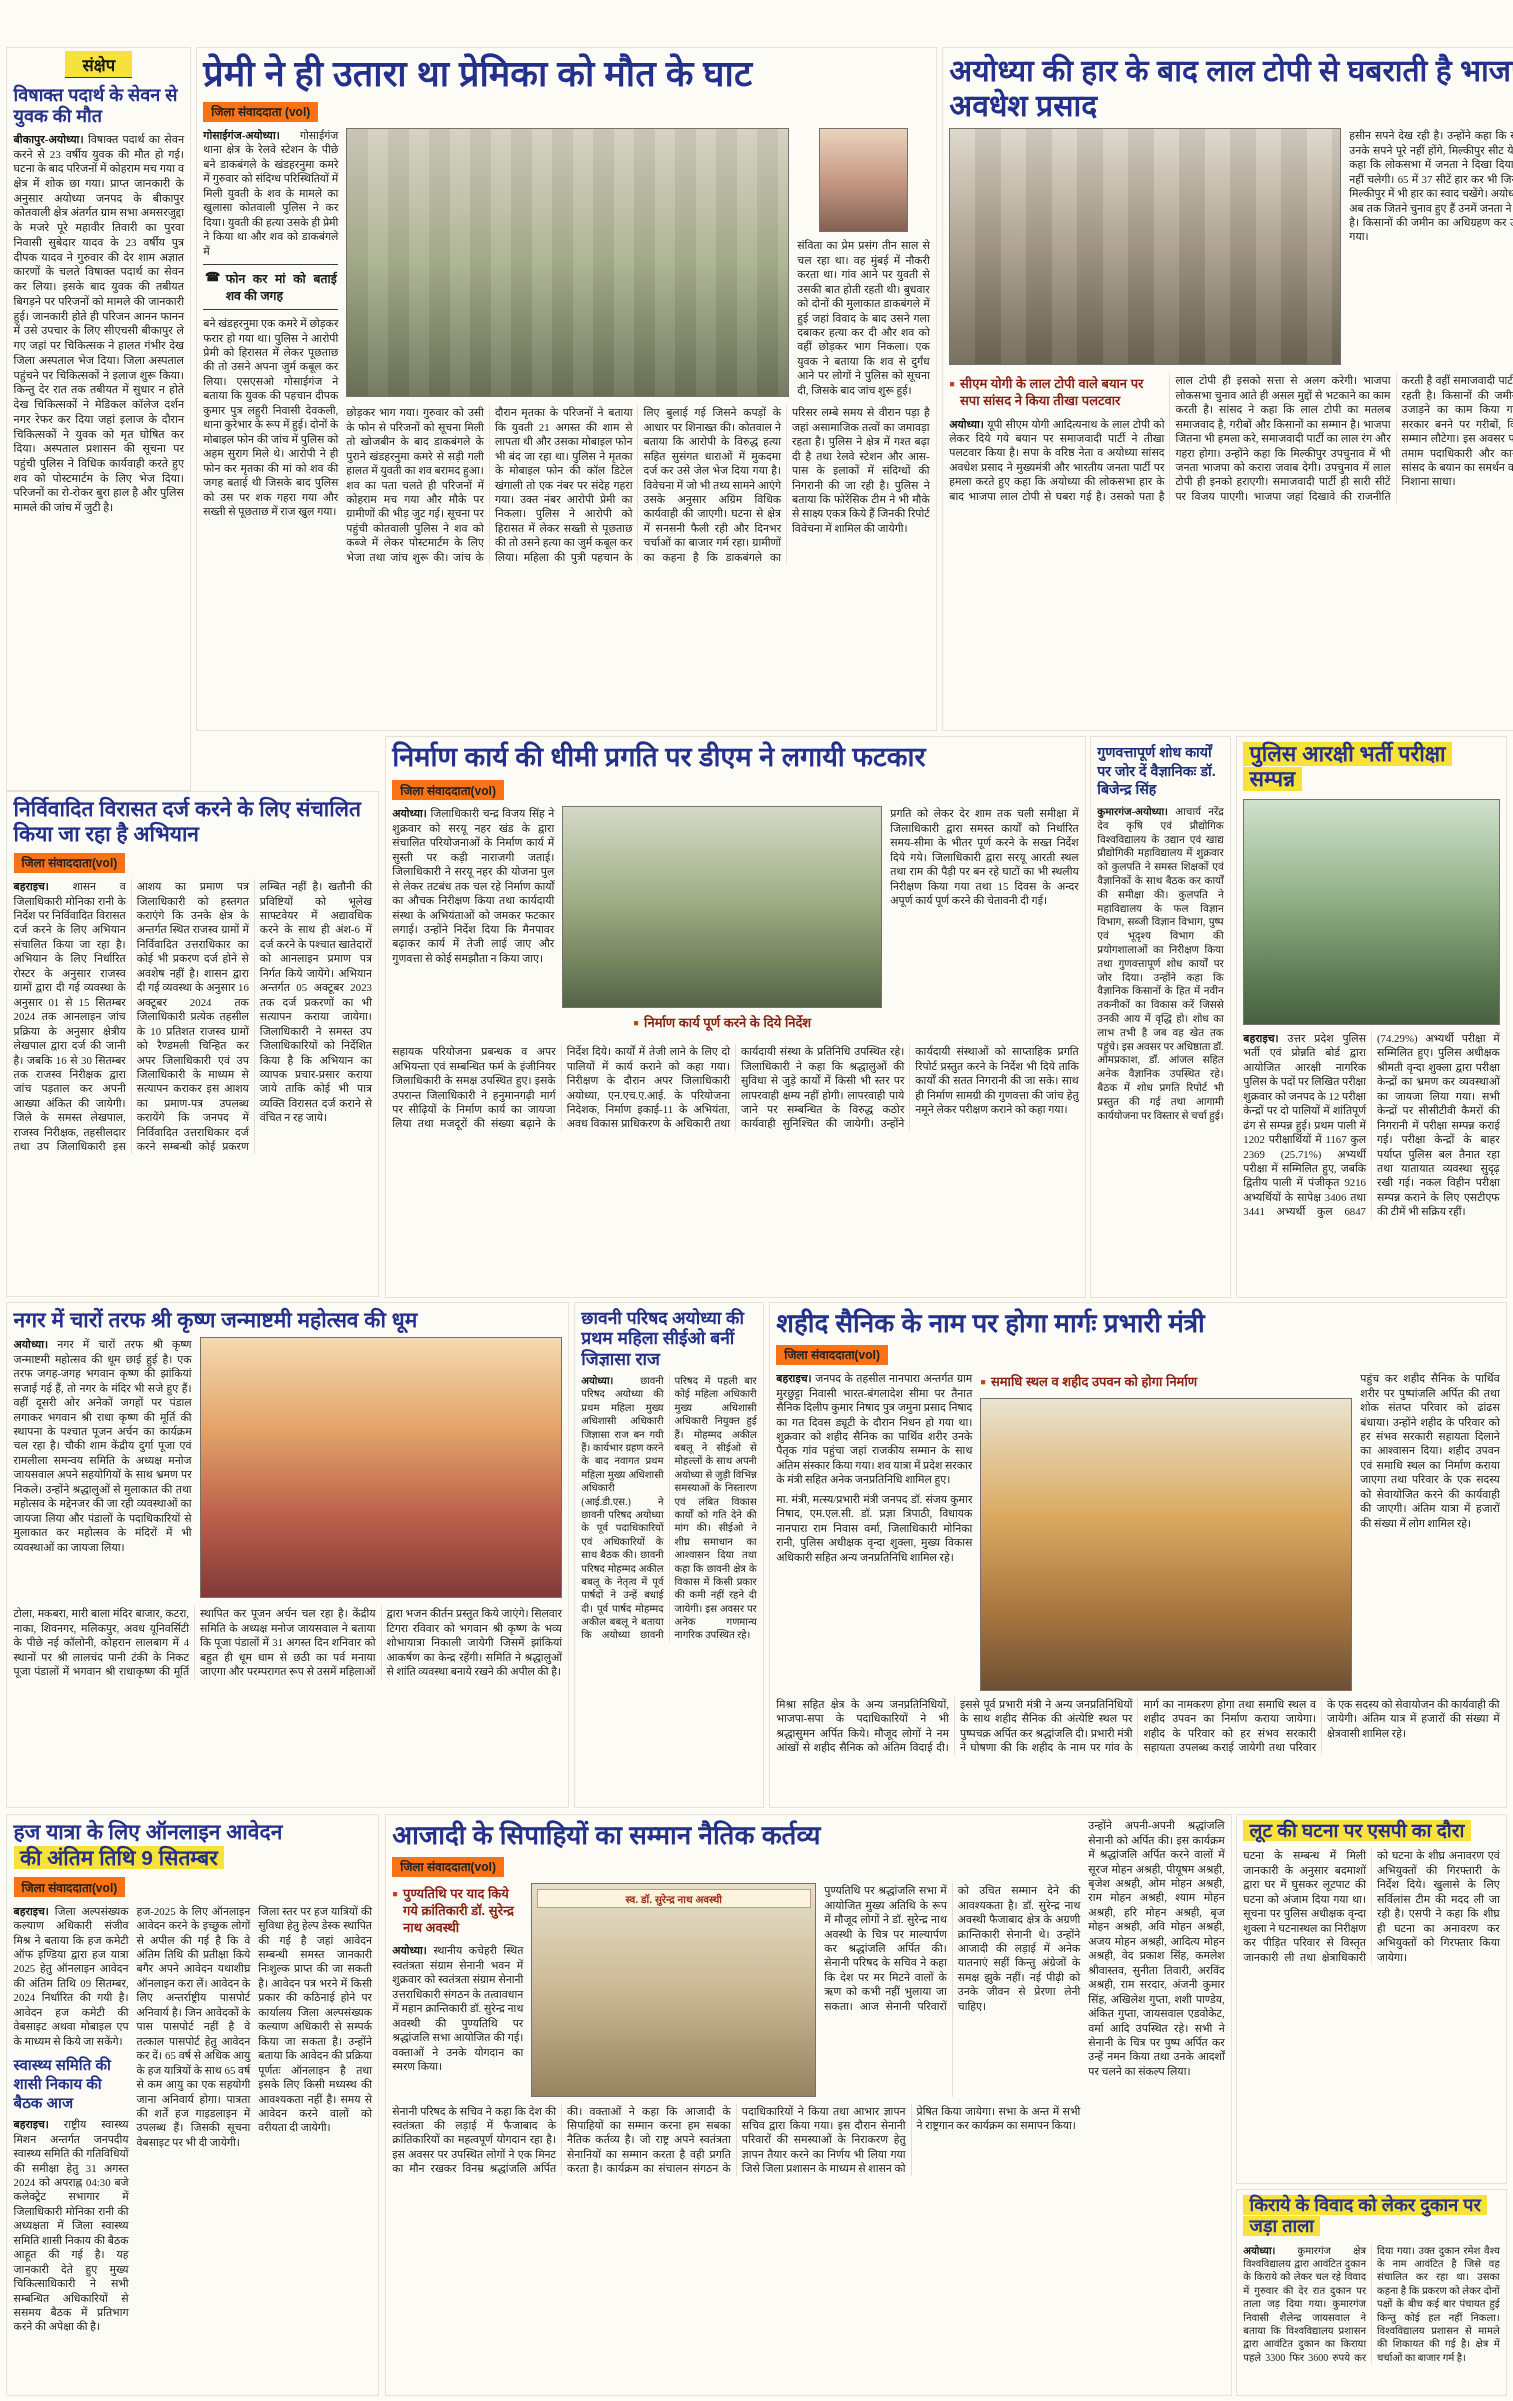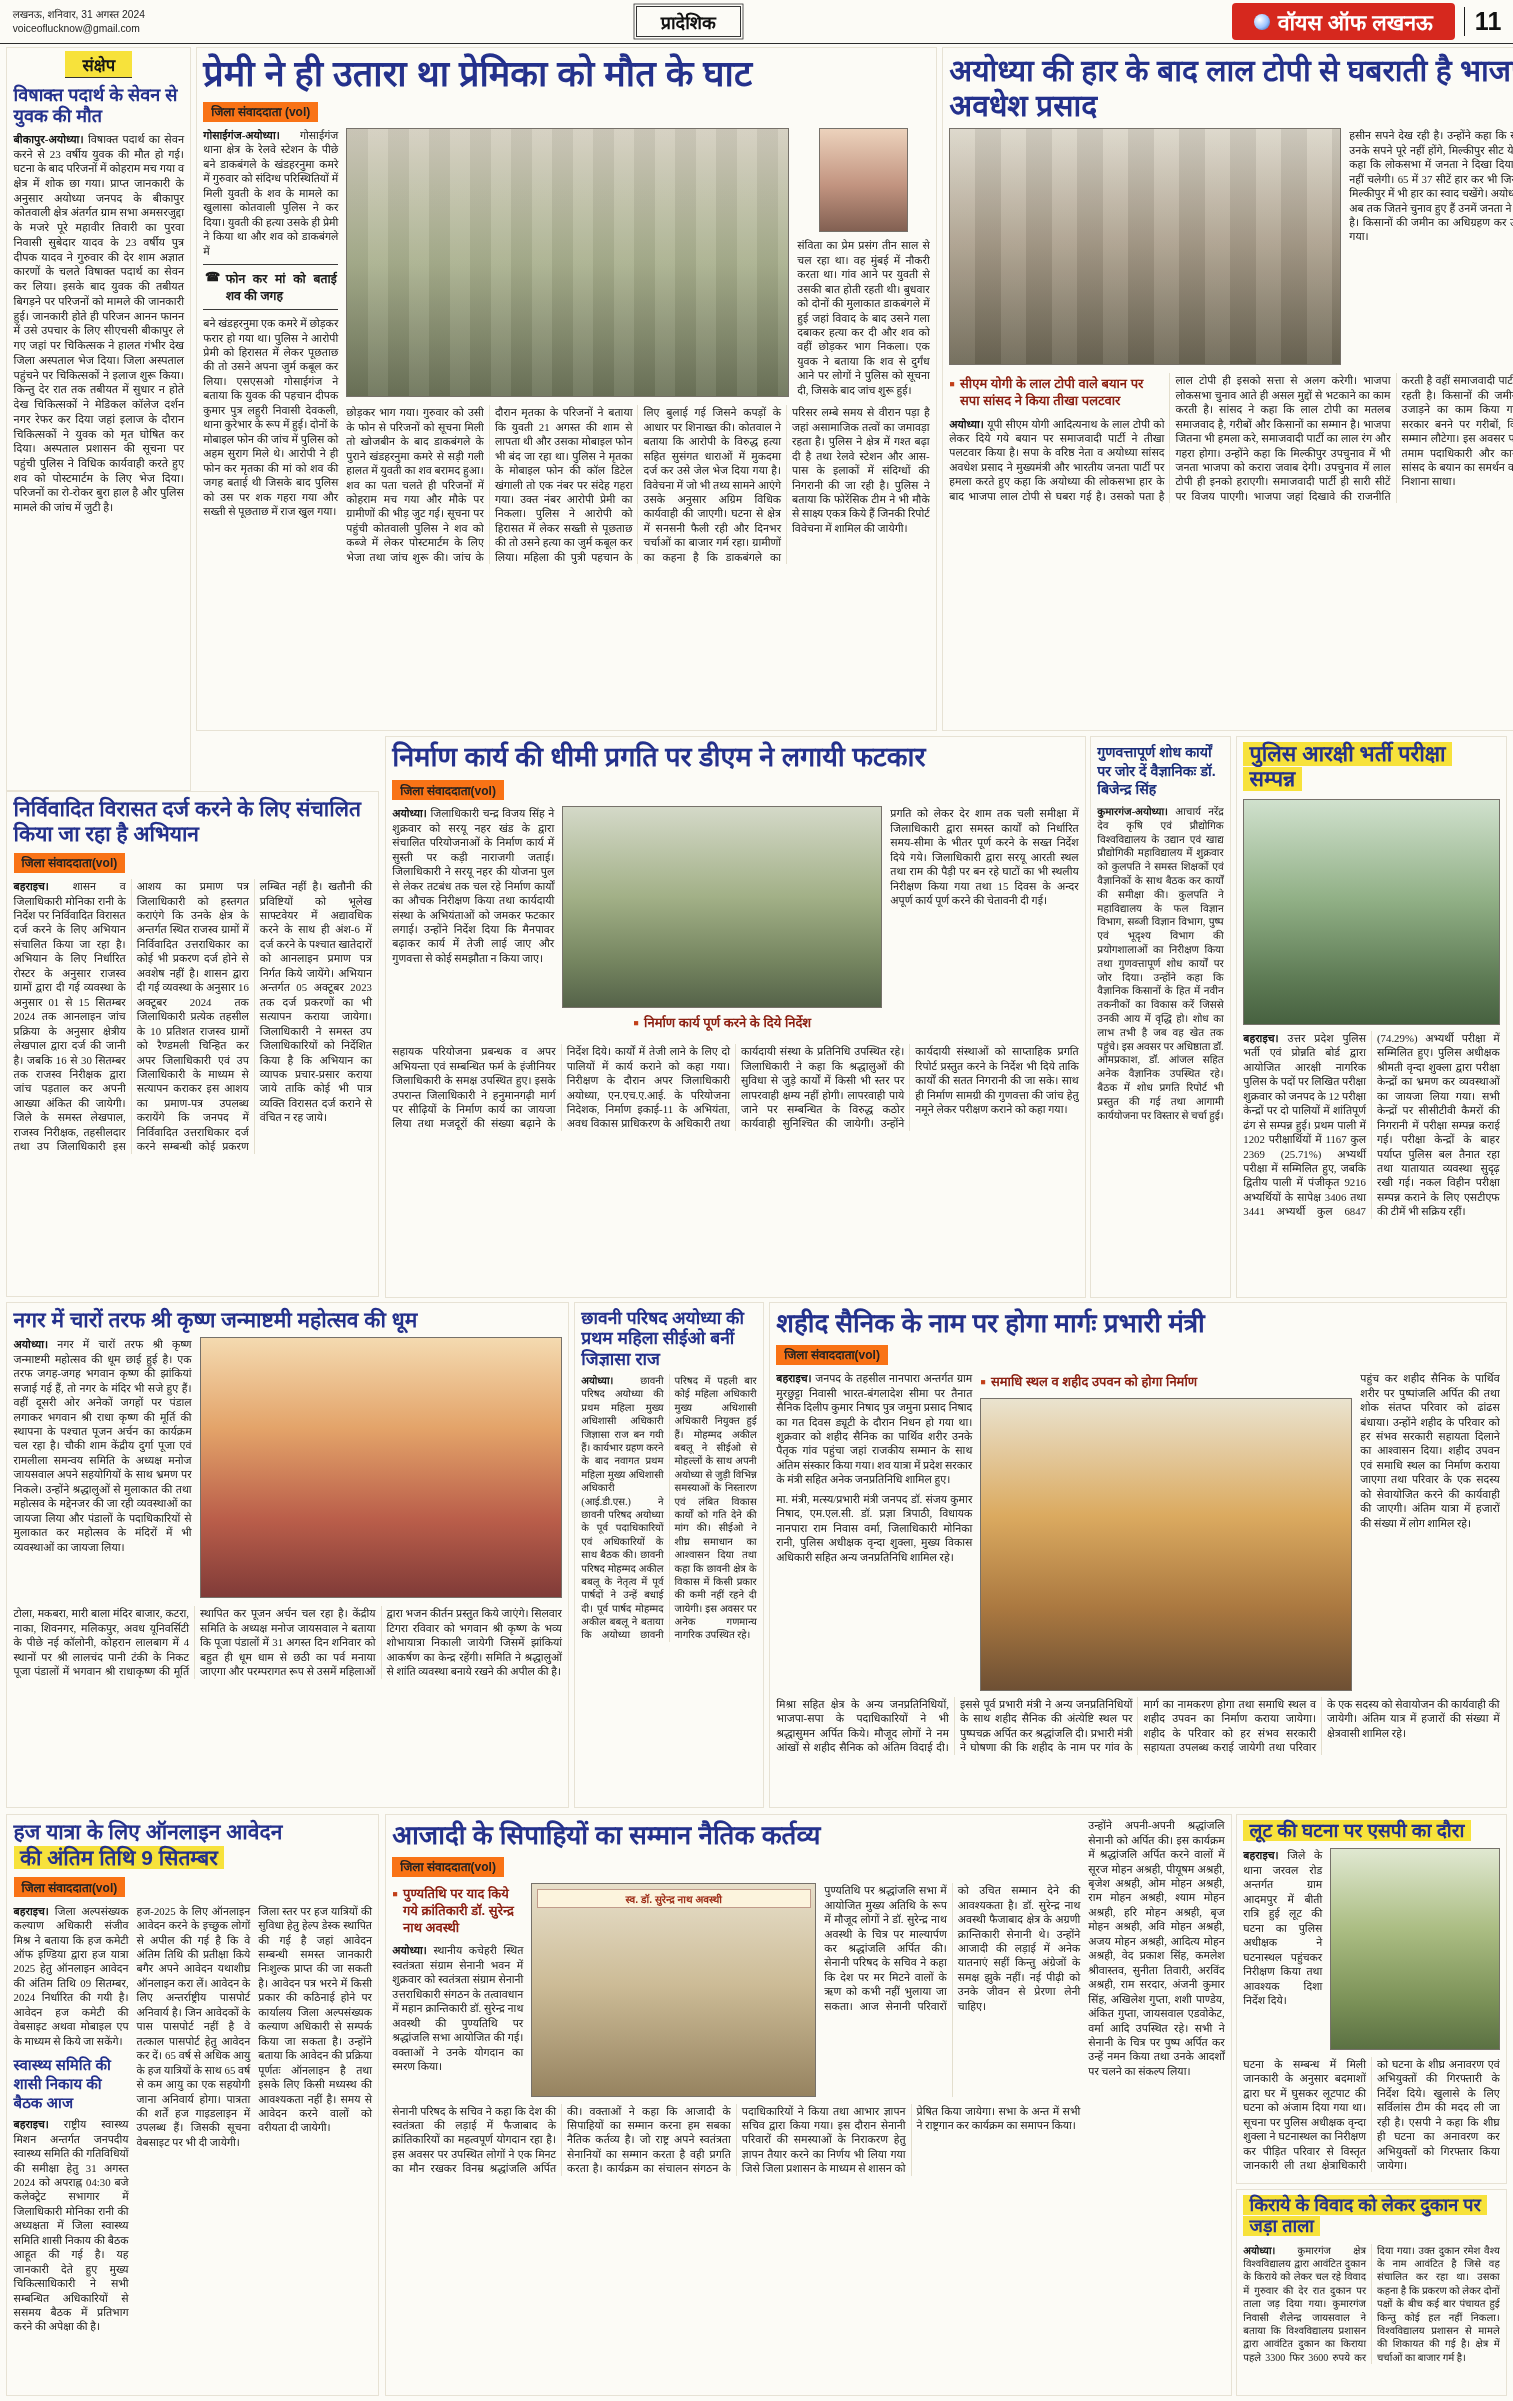--- a/index.html
+++ b/index.html
@@ -40,36 +40,20 @@
   .mh-logo{width:16px;height:16px;border-radius:50%;background:radial-gradient(circle at 35% 35%,#fff,#9bc3ff 55%,#1d4ea0);display:inline-block}
   .pageno{font:700 25px "Liberation Sans",sans-serif;border-left:1.6px solid #1c1c1c;padding-left:9.5px;margin-left:9.5px;color:#111}
   .lab{display:inline-block;background:#f7e23b;font:700 16.6px "Liberation Sans",sans-serif;padding:1.6px 17.4px;margin:0 auto 4.7px;border-bottom:1.6px solid #333}
   .center{text-align:center}
 </style>
 </head>
 <body>
 
 <div id="paper">
 
-  <header id="hdr">
-    <div class="hdr-left">
-      <div>लखनऊ, शनिवार, 31 अगस्त 2024</div>
-      <div>voiceoflucknow@gmail.com</div>
-    </div>
-    <div class="hdr-center">
-      <span>प्रादेशिक</span>
-    </div>
-    <div class="hdr-right">
-      <div class="masthead">
-        <span class="mh-logo"></span>
-        <span>वॉयस ऑफ लखनऊ</span>
-      </div>
-      <div class="pageno">11</div>
-    </div>
-  </header>
 
   <section class="art" style="left:6.3px;top:47px;width:185px;height:744px">
     <div class="center"><span class="lab">संक्षेप</span></div>
     <h2 class="hl h-23">विषाक्त पदार्थ के सेवन से युवक की मौत</h2>
     <p class="bt" style="font-size:11px"><b>बीकापुर-अयोध्या।</b> <span>विषाक्त पदार्थ का सेवन करने से 23 वर्षीय युवक की मौत हो गई। घटना के बाद परिजनों में कोहराम मच गया व क्षेत्र में शोक छा गया। प्राप्त जानकारी के अनुसार अयोध्या जनपद के बीकापुर कोतवाली क्षेत्र अंतर्गत ग्राम सभा अमसरजुद्दा के मजरे पूरे महावीर तिवारी का पुरवा निवासी सुबेदार यादव के 23 वर्षीय पुत्र दीपक यादव ने गुरुवार की देर शाम अज्ञात कारणों के चलते विषाक्त पदार्थ का सेवन कर लिया। इसके बाद युवक की तबीयत बिगड़ने पर परिजनों को मामले की जानकारी हुई। जानकारी होते ही परिजन आनन फानन में उसे उपचार के लिए सीएचसी बीकापुर ले गए जहां पर चिकित्सक ने हालत गंभीर देख जिला अस्पताल भेज दिया। जिला अस्पताल पहुंचने पर चिकित्सकों ने इलाज शुरू किया। किन्तु देर रात तक तबीयत में सुधार न होते देख चिकित्सकों ने मेडिकल कॉलेज दर्शन नगर रेफर कर दिया जहां इलाज के दौरान चिकित्सकों ने युवक को मृत घोषित कर दिया। अस्पताल प्रशासन की सूचना पर पहुंची पुलिस ने विधिक कार्यवाही करते हुए शव को पोस्टमार्टम के लिए भेज दिया। परिजनों का रो-रोकर बुरा हाल है और पुलिस मामले की जांच में जुटी है।</span></p>
   </section>
 
   <section class="art" style="left:196px;top:47px;width:741px;height:684px">
     <h1 class="hl h-xl">प्रेमी ने ही उतारा था प्रेमिका को मौत के घाट</h1>
     <div class="by">जिला संवाददाता (vol)</div>
@@ -226,27 +210,20 @@
           <div class="bt grow mc c2">पुण्यतिथि पर श्रद्धांजलि सभा में आयोजित मुख्य अतिथि के रूप में मौजूद लोगों ने डॉ. सुरेन्द्र नाथ अवस्थी के चित्र पर माल्यार्पण कर श्रद्धांजलि अर्पित की। सेनानी परिषद के सचिव ने कहा कि देश पर मर मिटने वालों के ऋण को कभी नहीं भुलाया जा सकता। आज सेनानी परिवारों को उचित सम्मान देने की आवश्यकता है। डॉ. सुरेन्द्र नाथ अवस्थी फैजाबाद क्षेत्र के अग्रणी क्रान्तिकारी सेनानी थे। उन्होंने आजादी की लड़ाई में अनेक यातनाएं सहीं किन्तु अंग्रेजों के समक्ष झुके नहीं। नई पीढ़ी को उनके जीवन से प्रेरणा लेनी चाहिए।</div>
         </div>
         <div class="bt mc c4" style="margin-top:6.3px">सेनानी परिषद के सचिव ने कहा कि देश की स्वतंत्रता की लड़ाई में फैजाबाद के क्रांतिकारियों का महत्वपूर्ण योगदान रहा है। इस अवसर पर उपस्थित लोगों ने एक मिनट का मौन रखकर विनम्र श्रद्धांजलि अर्पित की। वक्ताओं ने कहा कि आजादी के सिपाहियों का सम्मान करना हम सबका नैतिक कर्तव्य है। जो राष्ट्र अपने स्वतंत्रता सेनानियों का सम्मान करता है वही प्रगति करता है। कार्यक्रम का संचालन संगठन के पदाधिकारियों ने किया तथा आभार ज्ञापन सचिव द्वारा किया गया। इस दौरान सेनानी परिवारों की समस्याओं के निराकरण हेतु ज्ञापन तैयार करने का निर्णय भी लिया गया जिसे जिला प्रशासन के माध्यम से शासन को प्रेषित किया जायेगा। सभा के अन्त में सभी ने राष्ट्रगान कर कार्यक्रम का समापन किया।</div>
       </div>
       <div class="bt grow">उन्होंने अपनी-अपनी श्रद्धांजलि सेनानी को अर्पित की। इस कार्यक्रम में श्रद्धांजलि अर्पित करने वालों में सूरज मोहन अश्रही, पीयूषम अश्रही, बृजेश अश्रही, ओम मोहन अश्रही, राम मोहन अश्रही, श्याम मोहन अश्रही, हरि मोहन अश्रही, बृज मोहन अश्रही, अवि मोहन अश्रही, अजय मोहन अश्रही, आदित्य मोहन अश्रही, वेद प्रकाश सिंह, कमलेश श्रीवास्तव, सुनीता तिवारी, अरविंद अश्रही, राम सरदार, अंजनी कुमार सिंह, अखिलेश गुप्ता, शशी पाण्डेय, अंकित गुप्ता, जायसवाल एडवोकेट, वर्मा आदि उपस्थित रहे। सभी ने सेनानी के चित्र पर पुष्प अर्पित कर उन्हें नमन किया तथा उनके आदर्शों पर चलने का संकल्प लिया।</div>
     </div>
   </section>
 
   <section class="art" style="left:1236px;top:1814px;width:271px;height:370px">
     <h2 class="hl h-26" style="margin-bottom:6.3px"><span class="yl">लूट की घटना पर एसपी का दौरा</span></h2>
-    <div class="row g10">
-      <div class="bt" style="width:79px;flex-shrink:0">
-        <b>बहराइच।</b>
-        <span>जिले के थाना जरवल रोड अन्तर्गत ग्राम आदमपुर में बीती रात्रि हुई लूट की घटना का पुलिस अधीक्षक ने घटनास्थल पहुंचकर निरीक्षण किया तथा आवश्यक दिशा निर्देश दिये।</span>
-      </div>
-      <div class="photo ph-h grow" style="height:202px"></div>
-    </div>
     <div class="bt mc c2" style="margin-top:6.3px">घटना के सम्बन्ध में मिली जानकारी के अनुसार बदमाशों द्वारा घर में घुसकर लूटपाट की घटना को अंजाम दिया गया था। सूचना पर पुलिस अधीक्षक वृन्दा शुक्ला ने घटनास्थल का निरीक्षण कर पीड़ित परिवार से विस्तृत जानकारी ली तथा क्षेत्राधिकारी को घटना के शीघ्र अनावरण एवं अभियुक्तों की गिरफ्तारी के निर्देश दिये। खुलासे के लिए सर्विलांस टीम की मदद ली जा रही है। एसपी ने कहा कि शीघ्र ही घटना का अनावरण कर अभियुक्तों को गिरफ्तार किया जायेगा।</div>
   </section>
 
   <section class="art" style="left:1236px;top:2189px;width:271px;height:207px">
     <h2 class="hl h-23" style="margin-bottom:6.3px"><span class="yl">किराये के विवाद को लेकर दुकान पर जड़ा ताला</span></h2>
     <div class="mc c2">
       <p class="bt" style="font-size:10px"><b>अयोध्या।</b> <span>कुमारगंज क्षेत्र विश्वविद्यालय द्वारा आवंटित दुकान के किराये को लेकर चल रहे विवाद में गुरुवार की देर रात दुकान पर ताला जड़ दिया गया। कुमारगंज निवासी शैलेन्द्र जायसवाल ने बताया कि विश्वविद्यालय प्रशासन द्वारा आवंटित दुकान का किराया पहले 3300 फिर 3600 रुपये कर दिया गया। उक्त दुकान रमेश वैश्य के नाम आवंटित है जिसे वह संचालित कर रहा था। उसका कहना है कि प्रकरण को लेकर दोनों पक्षों के बीच कई बार पंचायत हुई किन्तु कोई हल नहीं निकला। विश्वविद्यालय प्रशासन से मामले की शिकायत की गई है। क्षेत्र में चर्चाओं का बाजार गर्म है।</span></p>
     </div>
   </section>
 

